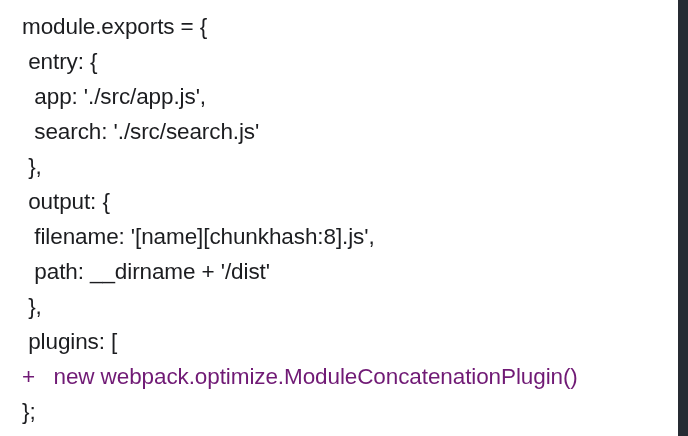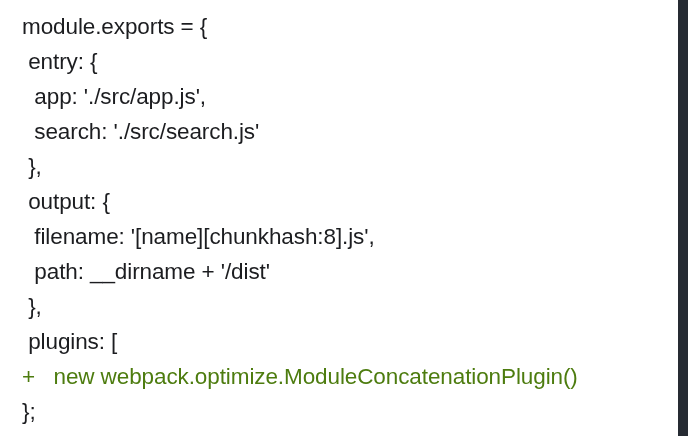--- a/index.html
+++ b/index.html
@@ -43,21 +43,21 @@
   }
 
   .code-line {
     height: 35px;
     white-space: pre;
     display: block;
   }
 
   
   .code-line.added {
-    color: #4d7c0f;
+    color: #701a75;
   }
 </style>
 </head>
 <body>
 
 <div class="screenshot">
 
   <div class="code-block" id="code-block"><span class="code-line">module.exports = {</span><span class="code-line"> entry: {</span><span class="code-line">  app: './src/app.js',</span><span class="code-line">  search: './src/search.js'</span><span class="code-line"> },</span><span class="code-line"> output: {</span><span class="code-line">  filename: '[name][chunkhash:8].js',</span><span class="code-line">  path: __dirname + '/dist'</span><span class="code-line"> },</span><span class="code-line"> plugins: [</span><span class="code-line added">+   new webpack.optimize.ModuleConcatenationPlugin()</span><span class="code-line">};</span></div>
 
   <div class="right-edge-bar"></div>

